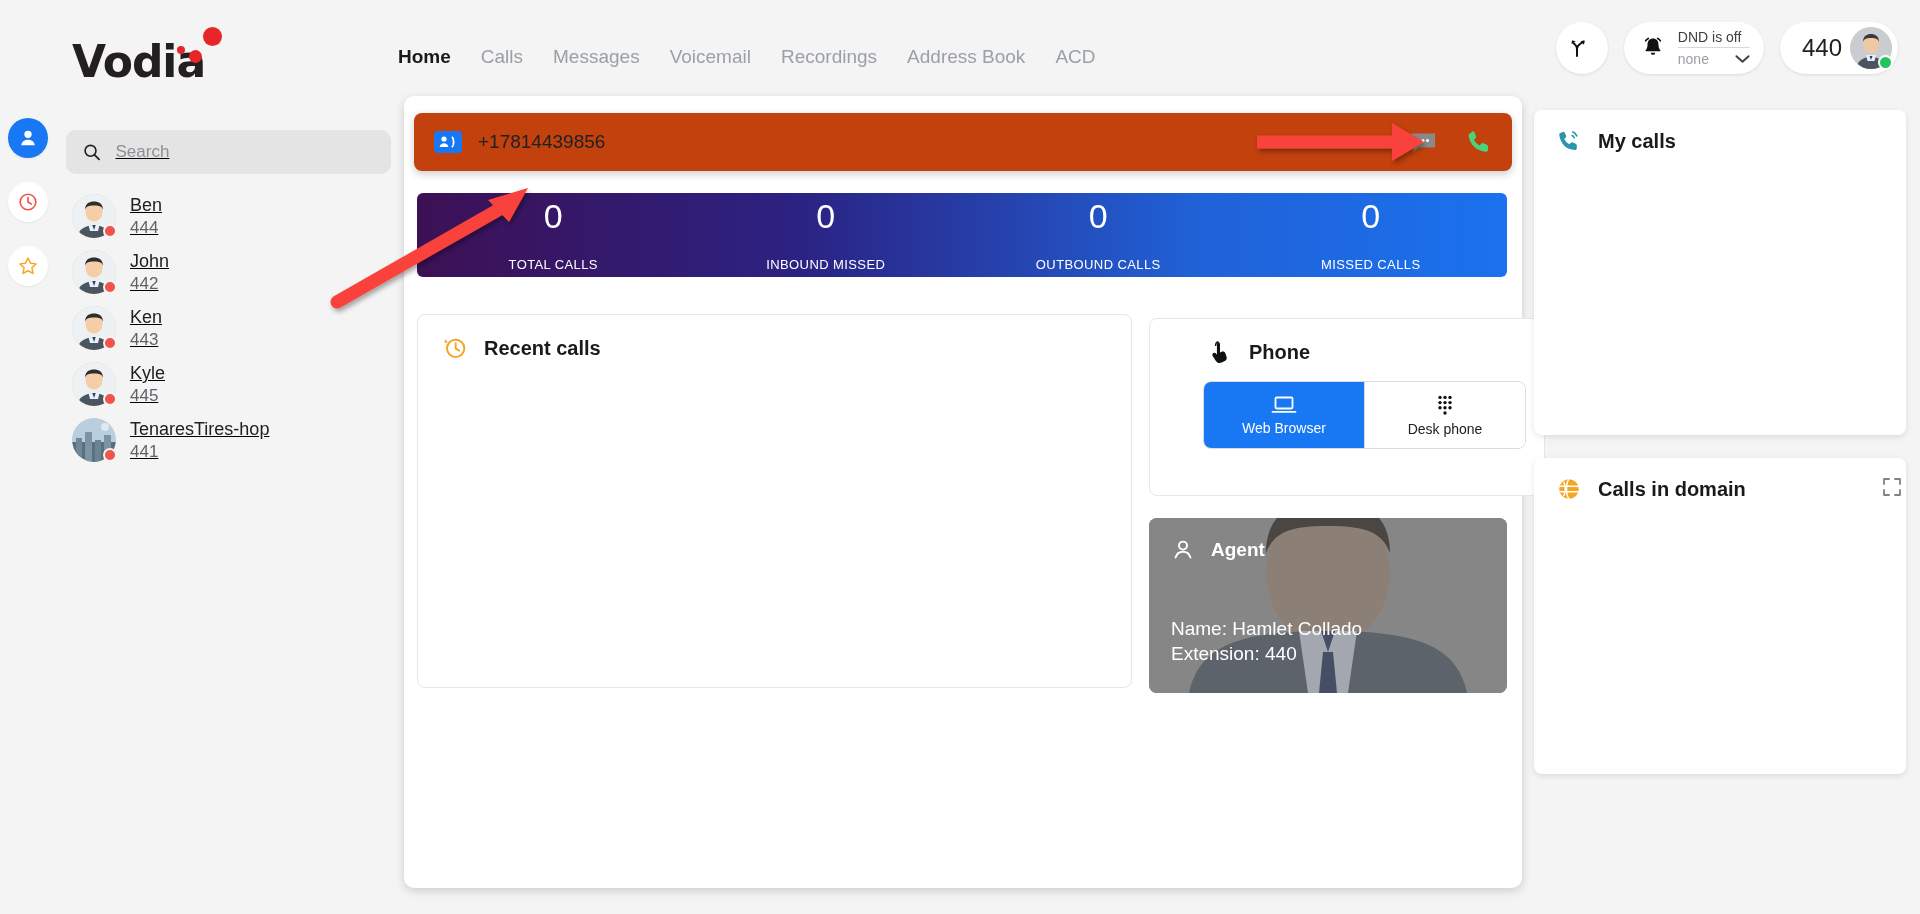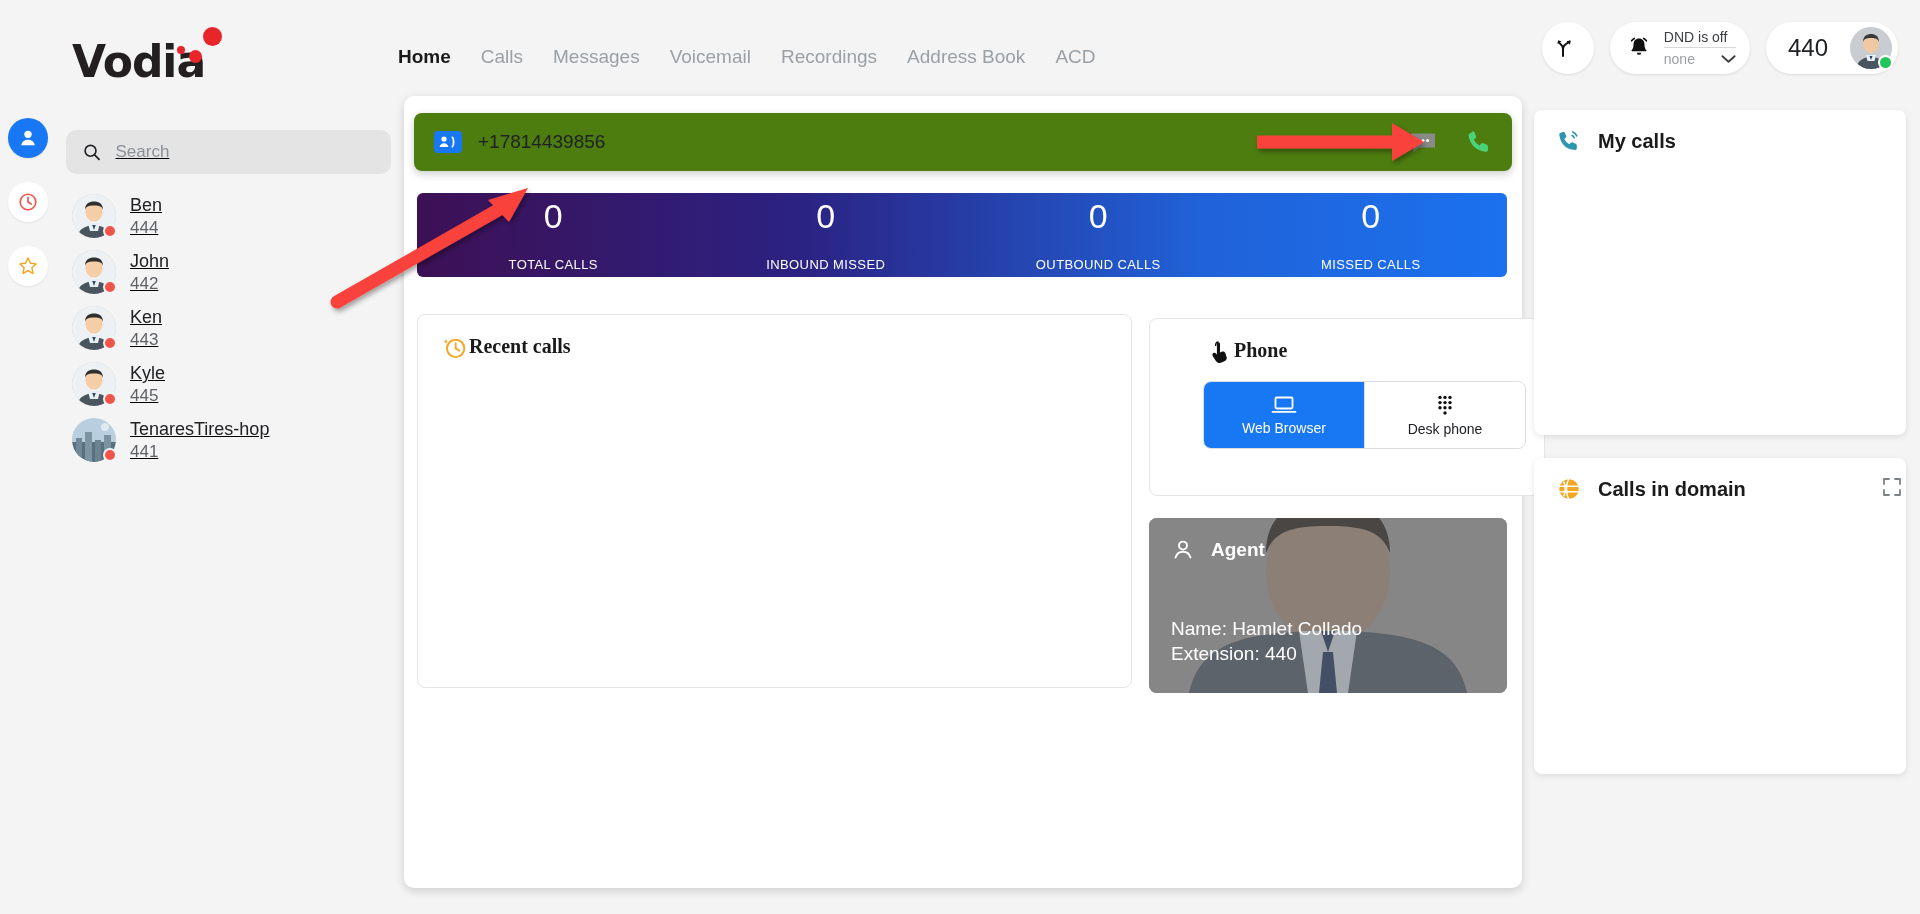--- a/index.html
+++ b/index.html
@@ -30,21 +30,21 @@
 
   .hdr-right { position: absolute; right: 22px; top: 22px; display: flex; align-items: center; gap: 16px; }
   .pill { background: #ffffff; border-radius: 30px; display: flex; align-items: center;
           box-shadow: 0 1px 3px rgba(0,0,0,.10); }
   .pill-round { width: 52px; height: 52px; border-radius: 50%; justify-content: center; }
   .dnd-pill { height: 52px; padding: 0 14px 0 16px; gap: 12px; }
   .dnd-texts { display: flex; flex-direction: column; justify-content: space-between; gap: 1px; }
   .dnd-top { font-size: 14px; color: #3c4043; border-bottom: 1px solid #d8d8d8; padding-bottom: 2px; }
   .dnd-bot { font-size: 14px; color: #9aa0a6; display: flex; align-items: center;
              justify-content: space-between; gap: 26px; padding-top: 2px; }
-  .user-pill { height: 52px; padding: 0 6px 0 22px; gap: 22px; }
+  .user-pill { height: 52px; padding: 0 6px 0 22px; gap: 8px; }
   .user-ext { font-size: 24px; color: #202124; }
   .avatar-wrap { position: relative; width: 42px; height: 42px; }
   .avatar { width: 42px; height: 42px; border-radius: 50%; overflow: hidden; background: #cfd3d6; display:block; }
   .presence { position: absolute; right: -1px; bottom: -1px; width: 15px; height: 15px;
               border-radius: 50%; border: 2px solid #fff; }
   .presence.online { background: #21c55d; }
 
   
   .rail { position: absolute; left: 8px; top: 118px; display: flex; flex-direction: column; gap: 24px; }
   .rail-btn { width: 40px; height: 40px; border-radius: 50%; background: #fff;
@@ -65,42 +65,42 @@
   .c-av { width: 44px; height: 44px; border-radius: 50%; overflow: hidden; display: block; background: #cfd3d6; }
   .c-presence { position: absolute; right: -1px; bottom: 0px; width: 14px; height: 14px;
                 border-radius: 50%; background: #f1544a; border: 2px solid #f4f4f4; }
   .c-name { font-size: 18px; color: #202124; line-height: 1.25; }
   .c-ext { font-size: 17px; color: #5f6368; line-height: 1.25; }
 
   
   .main { position: absolute; left: 404px; top: 96px; width: 1118px; height: 792px;
           background: #fff; border-radius: 10px; box-shadow: 0 3px 10px rgba(0,0,0,.16); }
   .dial-bar { position: absolute; left: 414px; top: 113px; width: 1098px; height: 58px;
-              background: #4d7c0f; border-radius: 8px; box-shadow: 0 3px 9px rgba(0,0,0,.20);
+              background: #c2410c; border-radius: 8px; box-shadow: 0 3px 9px rgba(0,0,0,.20);
               display: flex; align-items: center; padding: 0 19px 0 20px; }
   .dial-contact-icon { width: 28px; height: 22px; border-radius: 4px; background: #1877f2;
                        flex: none; display: flex; align-items: center; justify-content: center; }
   .dial-number { flex: 1; margin-left: 16px; font-size: 19px; color: #202124;
                  border: none; outline: none; background: transparent;
                  font-family: "Liberation Sans", sans-serif; }
   .dial-actions { display: flex; align-items: center; gap: 28px; }
   .icon-btn { cursor: pointer; display: flex; align-items: center; justify-content: center; }
 
   
   .stats { position: absolute; left: 417px; top: 193px; width: 1090px; height: 84px;
            border-radius: 6px; background: linear-gradient(90deg,#3d1055 0%, #2b2282 35%, #2062d8 72%, #1b71ee 100%);
            display: flex; align-items: center; }
   .stat { flex: 1; text-align: center; color: #fff; }
   .stat-val { font-size: 34px; font-weight: 300; line-height: 1.1; }
   .stat-lbl { font-size: 13px; letter-spacing: .4px; margin-top: 21px; }
 
   
   .card { background: #fff; border: 1px solid #e4e6e8; border-radius: 8px; }
   .recent { position: absolute; left: 417px; top: 314px; width: 715px; height: 374px; }
-  .card-head { display: flex; gap: 1px; padding: 20px 0 0 24px; font-family: Liberation Serif, serif; }
+  .card-head { display: flex; align-items: center; gap: 16px; padding: 20px 0 0 24px; }
   .card-title { font-size: 20px; color: #1a1a1a; font-weight: 700; }
 
   .phone-card { position: absolute; left: 1149px; top: 318px; width: 396px; height: 178px; padding-left: 35px; }
   .seg { margin: 16px 18px 0 18px; height: 68px; display: flex; border: 1px solid #dadce0;
          border-radius: 8px; overflow: hidden; }
   .seg-btn { flex: 1; display: flex; flex-direction: column; align-items: center;
              justify-content: center; gap: 5px; cursor: pointer; background: #fff; }
   .seg-btn.active { background: #1877f2; color: #fff; }
   .seg-lbl { font-size: 14px; color: #202124; }
   .seg-btn.active .seg-lbl { color: #fff; }

